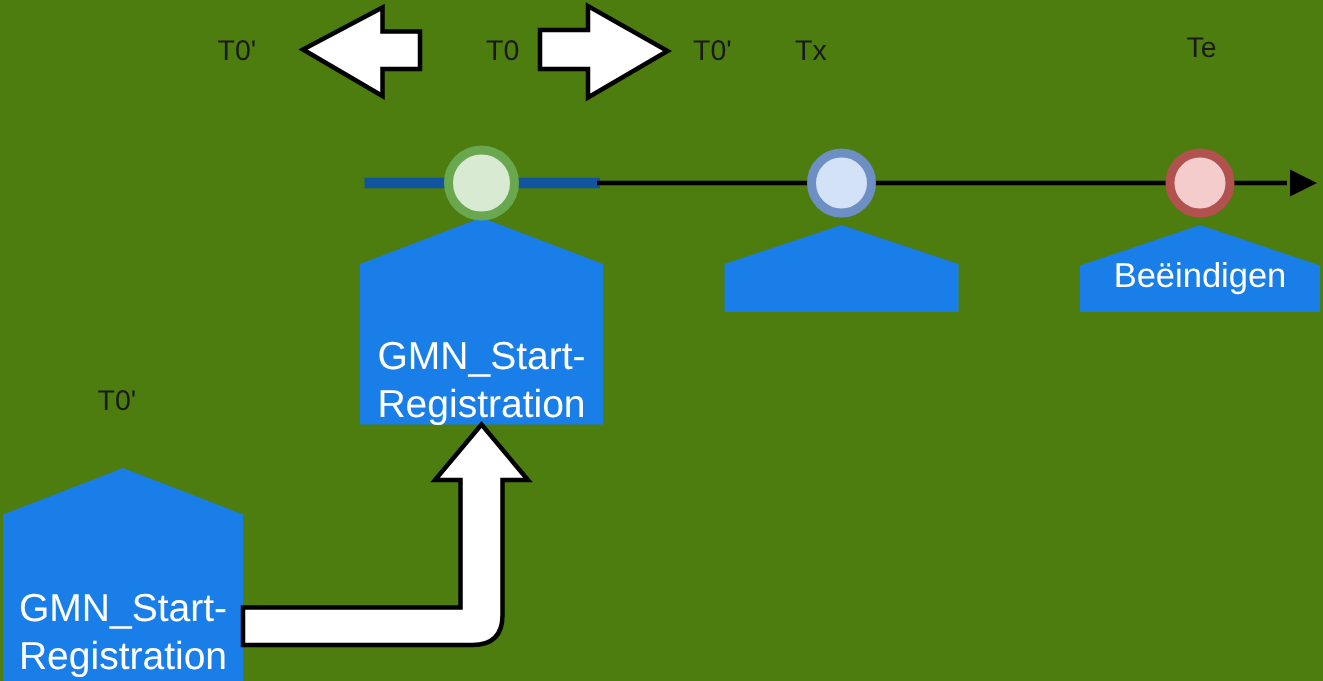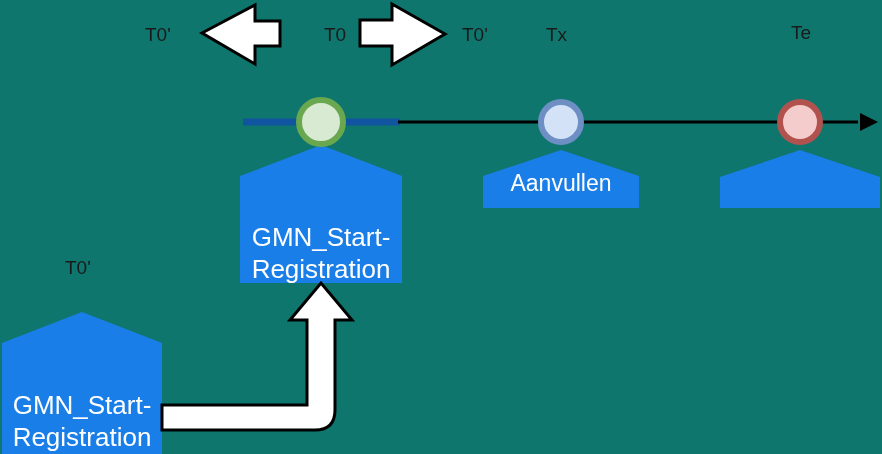--- a/index.html
+++ b/index.html
@@ -4,21 +4,21 @@
 <style>
   html, body {
     margin: 0;
     padding: 0;
     background: #ffffff;
   }
   #canvas {
     position: relative;
     width: 882px;
     height: 454px;
-    background: #0f766e;
+    background: #4d7c0f;
     overflow: hidden;
     font-family: "Liberation Sans", sans-serif;
   }
   #diagram-svg {
     position: absolute;
     top: 0;
     left: 0;
     width: 882px;
     height: 454px;
   }
@@ -71,28 +71,28 @@
     <path d="M 162,405 L 307,405 L 307,320 L 290,320 L 321,283 L 352,320 L 335,320 L 335,410
              Q 335,430 315,430 L 162,430 Z" fill="#ffffff" stroke="#000000" stroke-width="3" stroke-linejoin="miter" stroke-linecap="butt"></path>
   </svg>
 
   <div class="lbl" style="left:145px; top:25px;">T0'</div>
 
   <div class="lbl" style="left:324px; top:25px;">T0</div>
 
   <div class="lbl" style="left:462px; top:25px;">T0'</div>
 
-  <div class="lbl" style="left:546px; top:25px;">Tx</div>
+  <div class="lbl" style="left:530px; top:25px;">Tx</div>
 
   <div class="lbl" style="left:791px; top:23px;">Te</div>
 
   <div class="lbl" style="left:65px; top:258px;">T0'</div>
 
   <div class="node-text" style="left:240px; top:222px; width:162px;">GMN_Start-
 Registration</div>
 
-  <div class="node-text" style="left:483px; top:169px; width:156px; font-size:23px;">Aanvullen</div>
 
+  <div class="node-text" style="left:720px; top:169px; width:160px; font-size:23px;">Beëindigen</div>
 
   <div class="node-text" style="left:2px; top:390px; width:160px;">GMN_Start-
 Registration</div>
 
 </div>
 
 </body></html>

